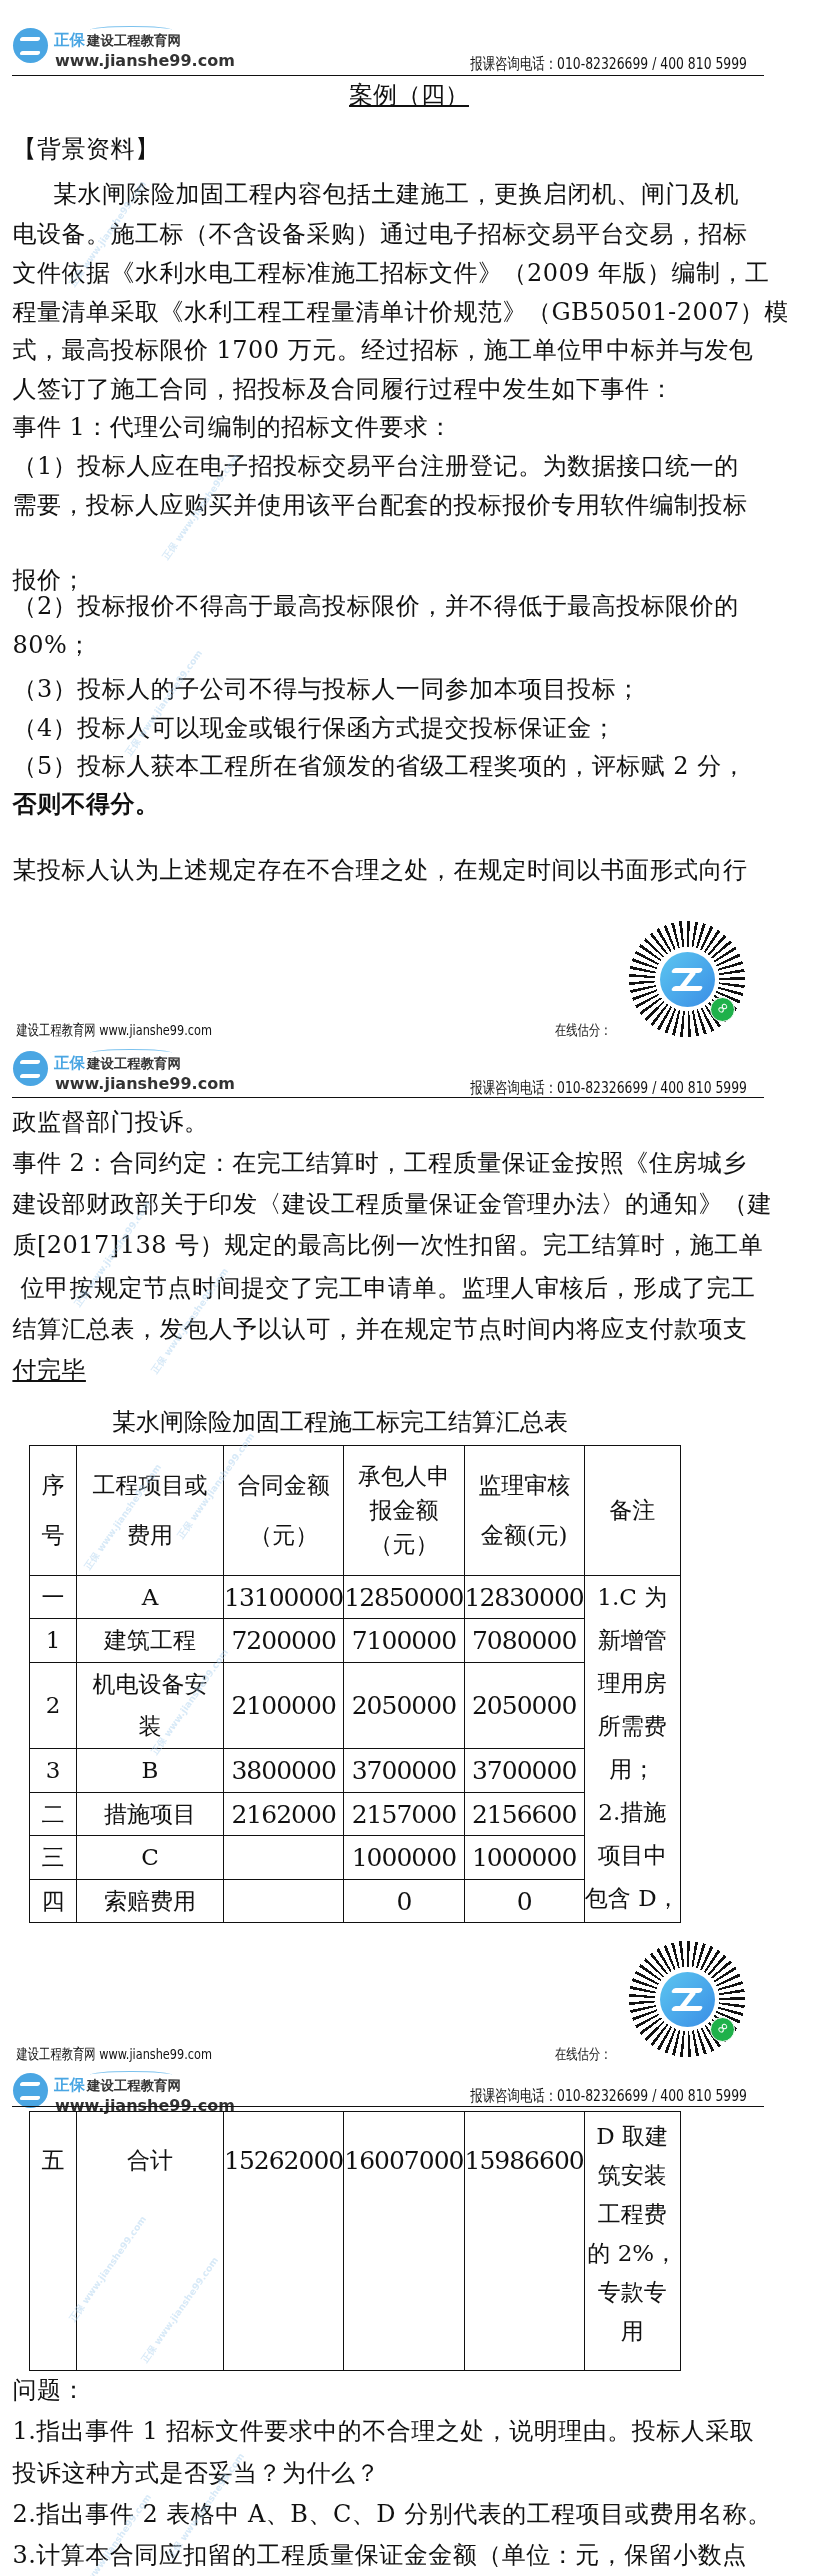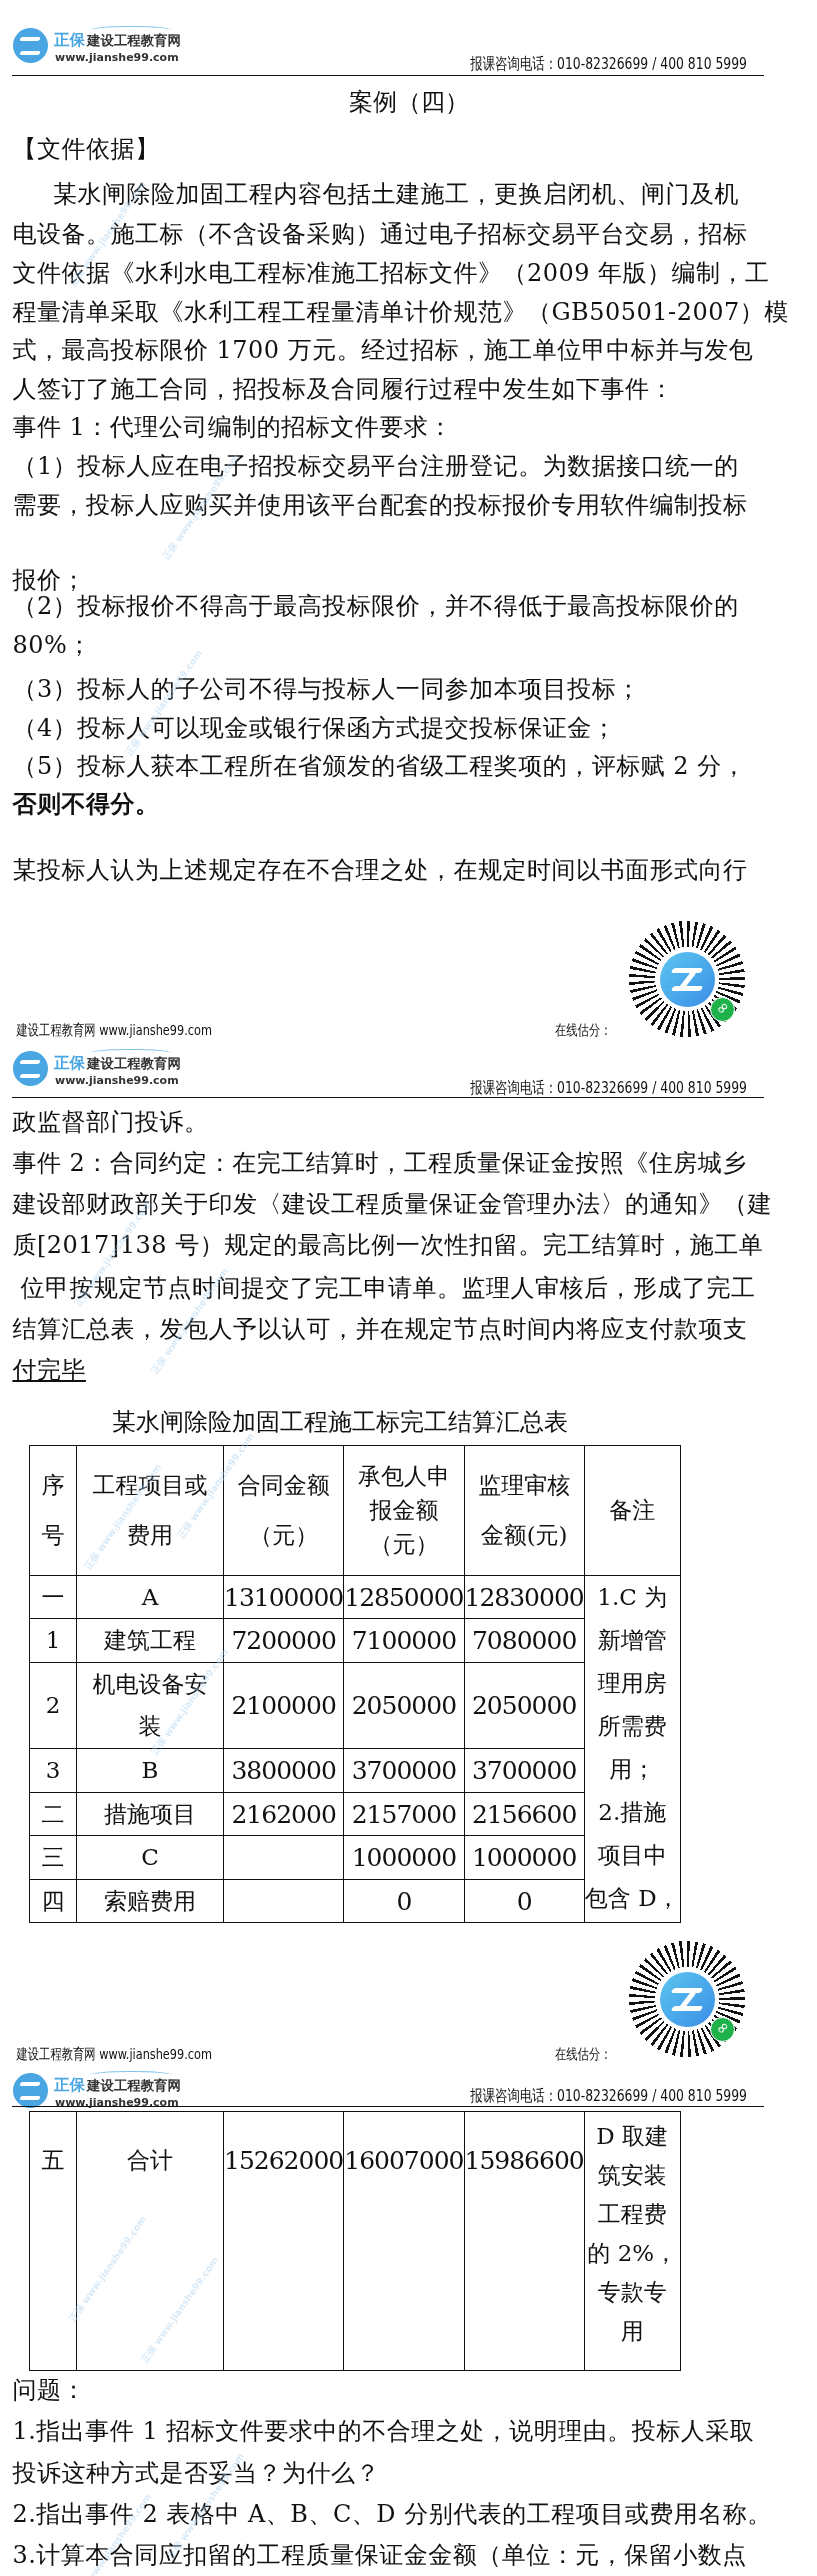--- a/index.html
+++ b/index.html
@@ -15,21 +15,21 @@
                  background:#4aa6e3; }
   .logo-circle::before { content:""; position:absolute; left:7.2px; top:9.3px; width:19.6px; height:4.1px;
                  background:#fff; border-radius:2.1px; transform:skewX(-20deg); }
   .logo-circle::after { content:""; position:absolute; left:7.2px; top:23px; width:19.6px; height:4.1px;
                  background:#fff; border-radius:2.1px; transform:skewX(-20deg); }
   .logo-brand { position:absolute; left:41px; top:5.2px; font-family:"DejaVu Sans","Liberation Sans",sans-serif;
                 font-weight:bold; font-size:13.4px; color:#333; white-space:nowrap; }
   .logo-brand .zb { color:#4aa6e3; font-size:15.5px; margin-right:2.1px; }
   .logo-arc { position:absolute; left:77px; top:1px; width:82px; height:7.2px; border-top:1.5px solid #7cc2ee; border-radius:50%; }
   .logo-url { position:absolute; left:42px; top:26px; font-family:"DejaVu Sans","Liberation Sans",sans-serif;
-              font-size:11px; color:#333; font-weight:bold; white-space:nowrap; }
+              font-size:16px; color:#333; font-weight:bold; white-space:nowrap; }
   .phone { position:absolute; right:71px; font-family:"DejaVu Sans","Liberation Sans",sans-serif; font-size:12.4px;
            color:#111; white-space:nowrap; transform:scaleY(1.3); transform-origin:bottom right; }
   .footer-site { position:absolute; left:16.5px; font-family:"DejaVu Sans","Liberation Sans",sans-serif;
                  font-size:11.3px; color:#111; white-space:nowrap; transform:scaleY(1.3); transform-origin:bottom left; }
   .footer-score { position:absolute; left:555px; font-family:"DejaVu Sans","Liberation Sans",sans-serif;
                   font-size:11.3px; color:#111; white-space:nowrap; transform:scaleY(1.3); transform-origin:bottom left; }
   .qr { position:absolute; left:628px; width:118px; height:118px; }
   .qr-ring { position:absolute; inset:0; border-radius:50%;
              background:
               repeating-conic-gradient(#111 0deg 3deg, transparent 3deg 8deg);
@@ -58,22 +58,22 @@
 
 <div class="logo" style="top:25px;">
   <div class="logo-circle"></div>
   <div class="logo-arc"></div>
   <div class="logo-brand"><span class="zb">正保</span><span>建设工程教育网</span></div>
   <div class="logo-url">www.jianshe99.com</div>
 </div>
 <div class="phone" style="top:58px;">报课咨询电话：010-82326699 / 400 810 5999</div>
 <div class="hr-full" style="top:75px;"></div>
 
-<div class="title" style="top:86px;">案例（四）</div>
-<div class="line-text" style="top:135px;">【文件依据】</div>
+<div class="title" style="top:79px;text-decoration:underline;">案例（四）</div>
+<div class="line-text" style="top:135px;">【背景资料】</div>
 
 <div class="line-text indent" style="top:180px;left:21px;margin-left:32px;">某水闸除险加固工程内容包括土建施工，更换启闭机、闸门及机</div>
 <div class="line-text" style="top:220px;">电设备。施工标（不含设备采购）通过电子招标交易平台交易，招标</div>
 <div class="line-text" style="top:259px;">文件依据《水利水电工程标准施工招标文件》（2009 年版）编制，工</div>
 <div class="line-text" style="top:298px;">程量清单采取《水利工程工程量清单计价规范》（GB50501-2007）模</div>
 <div class="line-text" style="top:336px;">式，最高投标限价 1700 万元。经过招标，施工单位甲中标并与发包</div>
 <div class="line-text" style="top:375px;">人签订了施工合同，招投标及合同履行过程中发生如下事件：</div>
 
 <div class="line-text" style="top:413px;">事件 1：代理公司编制的招标文件要求：</div>
 <div class="line-text" style="top:452px;">（1）投标人应在电子招投标交易平台注册登记。为数据接口统一的</div>

